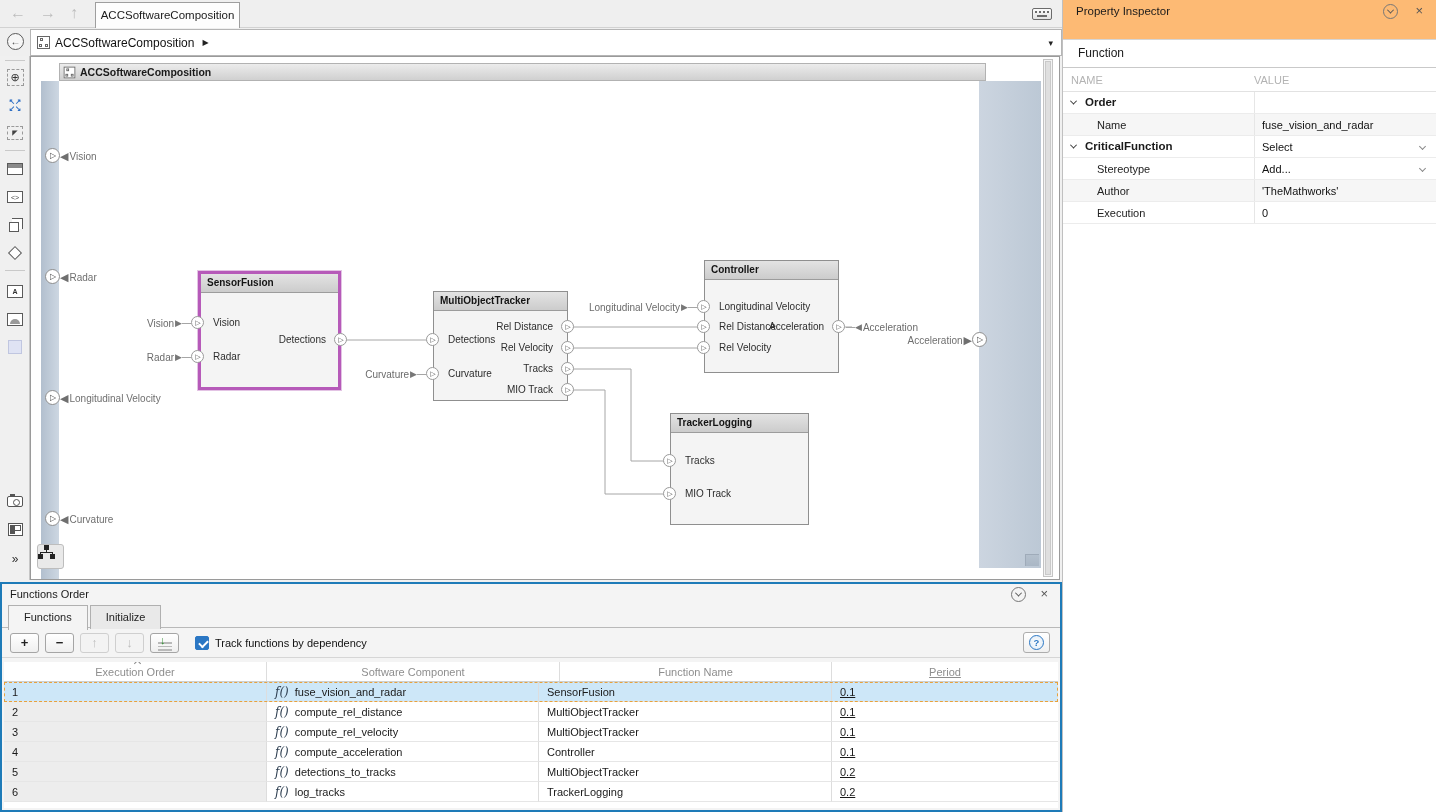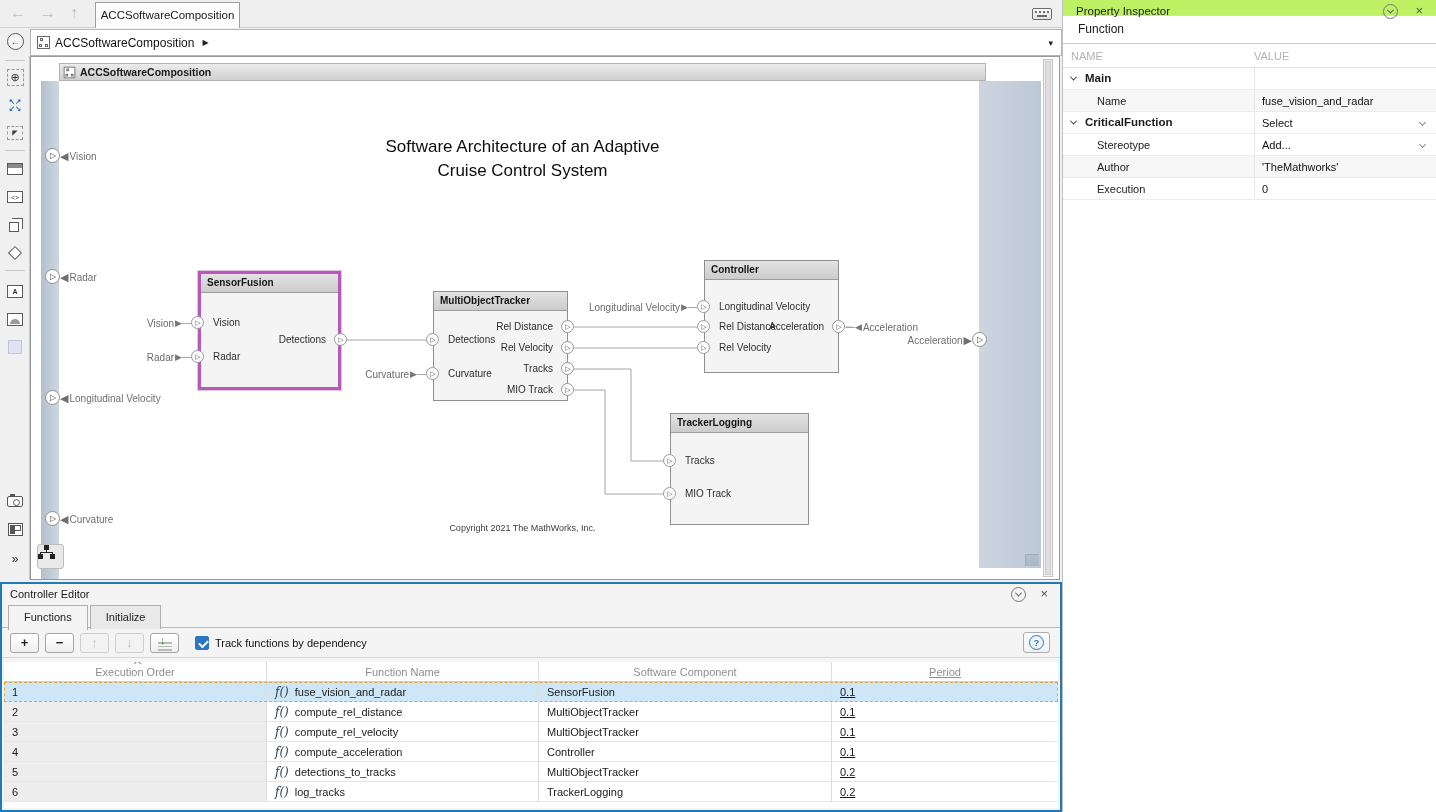--- a/index.html
+++ b/index.html
@@ -127,21 +127,21 @@
   .c0 { width:263px; } .c1 { width:272px; } .c2 { width:293px; } .c3 { width:226px; border-right:none;text-decoration:underline; }
   .ft-row .c0 { background:#ededed; }
   .ft-row.head .c0 { background:transparent; }
   .ft-row.sel .ft-cell { background:#cde7f8; }
   .ft-row.sel { outline:1px dashed #e8a23c; outline-offset:-1px; }
   .fx { font-family:"DejaVu Serif", serif; font-style:italic; font-size:12px; color:#2d3e50; margin-right:6px; }
   .sort-caret { position:absolute; top:-1px; left:50%; width:5px; height:5px; border-left:1px solid #888; border-bottom:1px solid #888; transform:rotate(135deg); }
 
   
   #prop-inspector { position:absolute; left:1062px; top:0; width:374px; height:812px; background:#fff; border-left:1px solid #c0c0c0; }
-  #pi-head { position:relative; height:16px; background:#bef264; border-bottom:1px solid #d5d5d5; }
+  #pi-head { position:relative; height:40px; background:#fdba74; border-bottom:1px solid #d5d5d5; }
   #pi-head > span.t { position:absolute; left:13px; top:5px; font-size:11.5px; }
   #pi-head .icirc { position:absolute; right:38px; top:4px; }
   #pi-head .xclose { position:absolute; right:13px; top:4px; }
   #pi-object { height:28px; line-height:27px; padding-left:15px; font-size:12px; border-bottom:1px solid #c9c9c9; background:#fff; }
   #pi-cols { position:relative; height:24px; border-bottom:1px solid #e2e2e2; }
   #pi-cols span { position:absolute; top:6px; font-size:11px; color:#b3b3b3; }
   #pi-cols .n { left:8px; } #pi-cols .v { left:191px; }
   .pi-row { position:relative; height:22px; border-bottom:1px solid #ececec; }
   .pi-row.shade { background:#f6f6f6; }
   .pi-row .chev { position:absolute; left:8px; top:8px; border-color:#333; }
@@ -233,25 +233,20 @@
         <div class="thumb"></div>
       </div>
     <div id="canvas-header-bar">
       <span class="model-icon">
           <i class="a"></i>
           <i class="b"></i>
           <i class="c"></i>
         </span>
       <b>ACCSoftwareComposition</b>
     </div>
-    <div id="canvas-title">
-      <div>Software Architecture of an Adaptive</div>
-      <div>Cruise Control System</div>
-    </div>
-    <div id="canvas-copy">Copyright 2021 The MathWorks, Inc.</div>
     <div id="diagram">
         <svg width="1030" height="524" style="position:absolute;left:0;top:0;z-index:2">
           <polyline fill="none" stroke="#a6a6a6" stroke-width="1" points="310,283 402,283"></polyline>
           <polyline fill="none" stroke="#a6a6a6" stroke-width="1" points="537,270 673,270"></polyline>
           <polyline fill="none" stroke="#a6a6a6" stroke-width="1" points="537,291 673,291"></polyline>
           <polyline fill="none" stroke="#a6a6a6" stroke-width="1" points="537,312 600,312 600,404 639,404"></polyline>
           <polyline fill="none" stroke="#a6a6a6" stroke-width="1" points="537,333 574,333 574,437 639,437"></polyline>
           <polyline fill="none" stroke="#a6a6a6" stroke-width="1" points="808,270 821,270"></polyline>
         </svg>
         <div class="block selected" style="left: 167px; top: 214px; width: 143px; height: 119px;">
@@ -387,21 +382,21 @@
           <span class="bport-arrow">▶</span>
         </span>
       </div>
     <div id="hier-btn">
       <span class="tree"><i class="t"></i><i class="l"></i><i class="r"></i><em></em><u></u></span>
     </div>
   </div>
 
   <div id="functions-editor">
     <div id="fe-title">
-      <span class="t">Controller Editor</span>
+      <span class="t">Functions Order</span>
       <span class="icirc">
           <span class="chev"></span>
         </span>
       <span class="xclose">×</span>
     </div>
     <div id="fe-tabs"><span class="fe-tab active">Functions</span><span class="fe-tab">Initialize</span></div>
     <div id="fe-toolbar">
       <span class="fe-btn">+</span>
       <span class="fe-btn">−</span>
       <span class="fe-btn disabled">↑</span>
@@ -412,22 +407,22 @@
         </span>
       <span class="fe-check"></span>
       <span id="fe-checklabel">Track functions by dependency</span>
       <span id="fe-help">
           <i>?</i>
         </span>
     </div>
     <div id="fe-table">
         <div class="ft-row head">
           <div class="ft-cell c0">Execution Order<span class="sort-caret"></span></div>
+          <div class="ft-cell c2">Software Component</div>
           <div class="ft-cell c1">Function Name</div>
-          <div class="ft-cell c2">Software Component</div>
           <div class="ft-cell c3">Period</div>
         </div>
         <div class="ft-row sel">
           <div class="ft-cell c0">1</div>
           <div class="ft-cell c1">
             <span class="fx">f()</span>
             <span>fuse_vision_and_radar</span>
           </div>
           <div class="ft-cell c2">SensorFusion</div>
           <div class="ft-cell c3">0.1</div>
@@ -489,21 +484,21 @@
       <span class="xclose">×</span>
     </div>
     <div id="pi-object">Function</div>
     <div id="pi-cols">
       <span class="n">NAME</span>
       <span class="v">VALUE</span>
     </div>
     <div id="pi-rows">
         <div class="pi-row">
           <span class="chev"></span>
-          <span class="gname">Main</span>
+          <span class="gname">Order</span>
           <div class="pval"><span></span></div>
         </div>
         <div class="pi-row shade">
           <span class="pname">Name</span>
           <div class="pval"><span>fuse_vision_and_radar</span></div>
         </div>
         <div class="pi-row">
           <span class="chev"></span>
           <span class="gname">CriticalFunction</span>
           <div class="pval"><span>Select</span></div>

